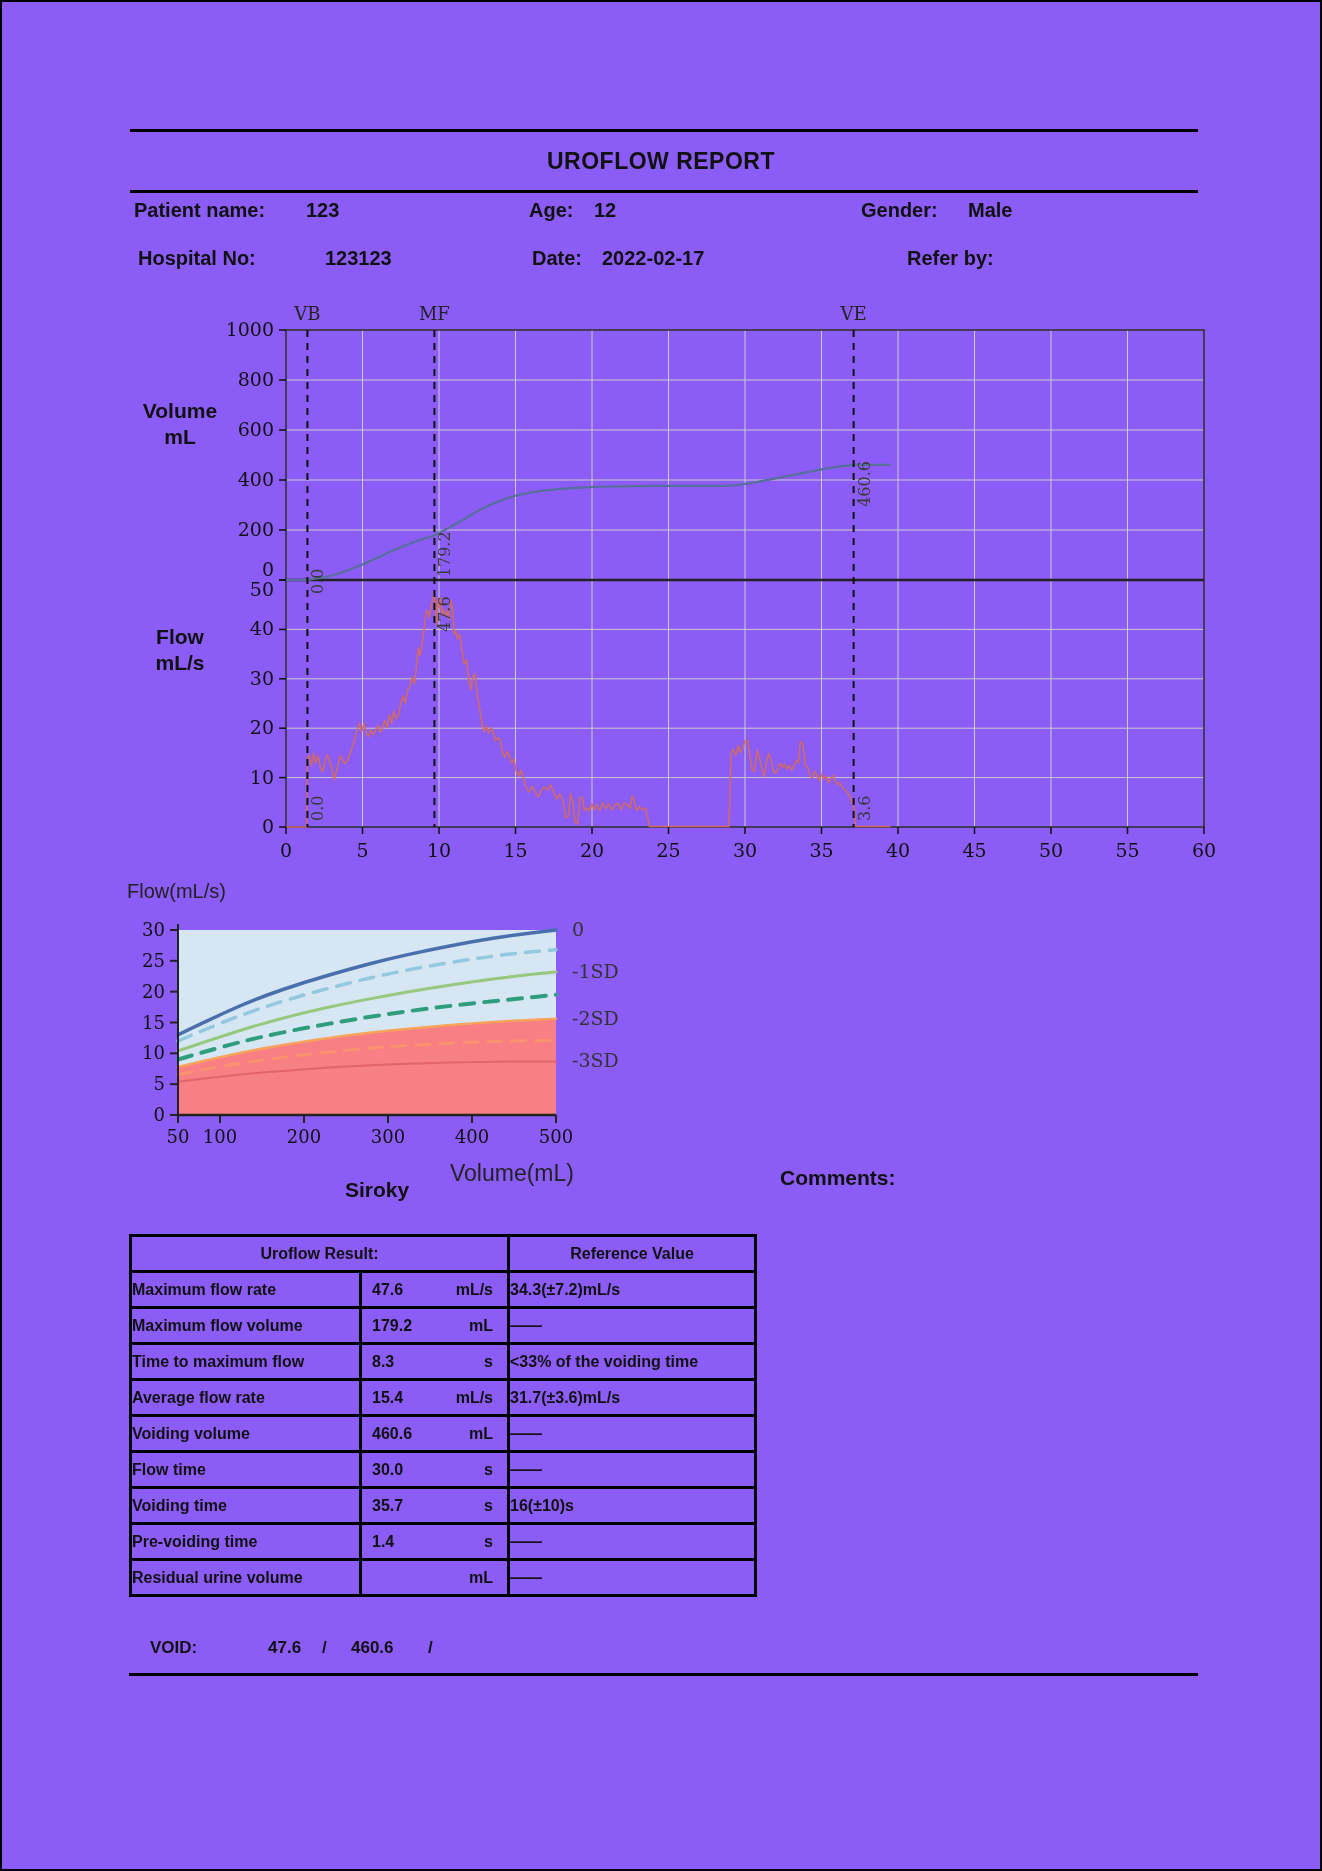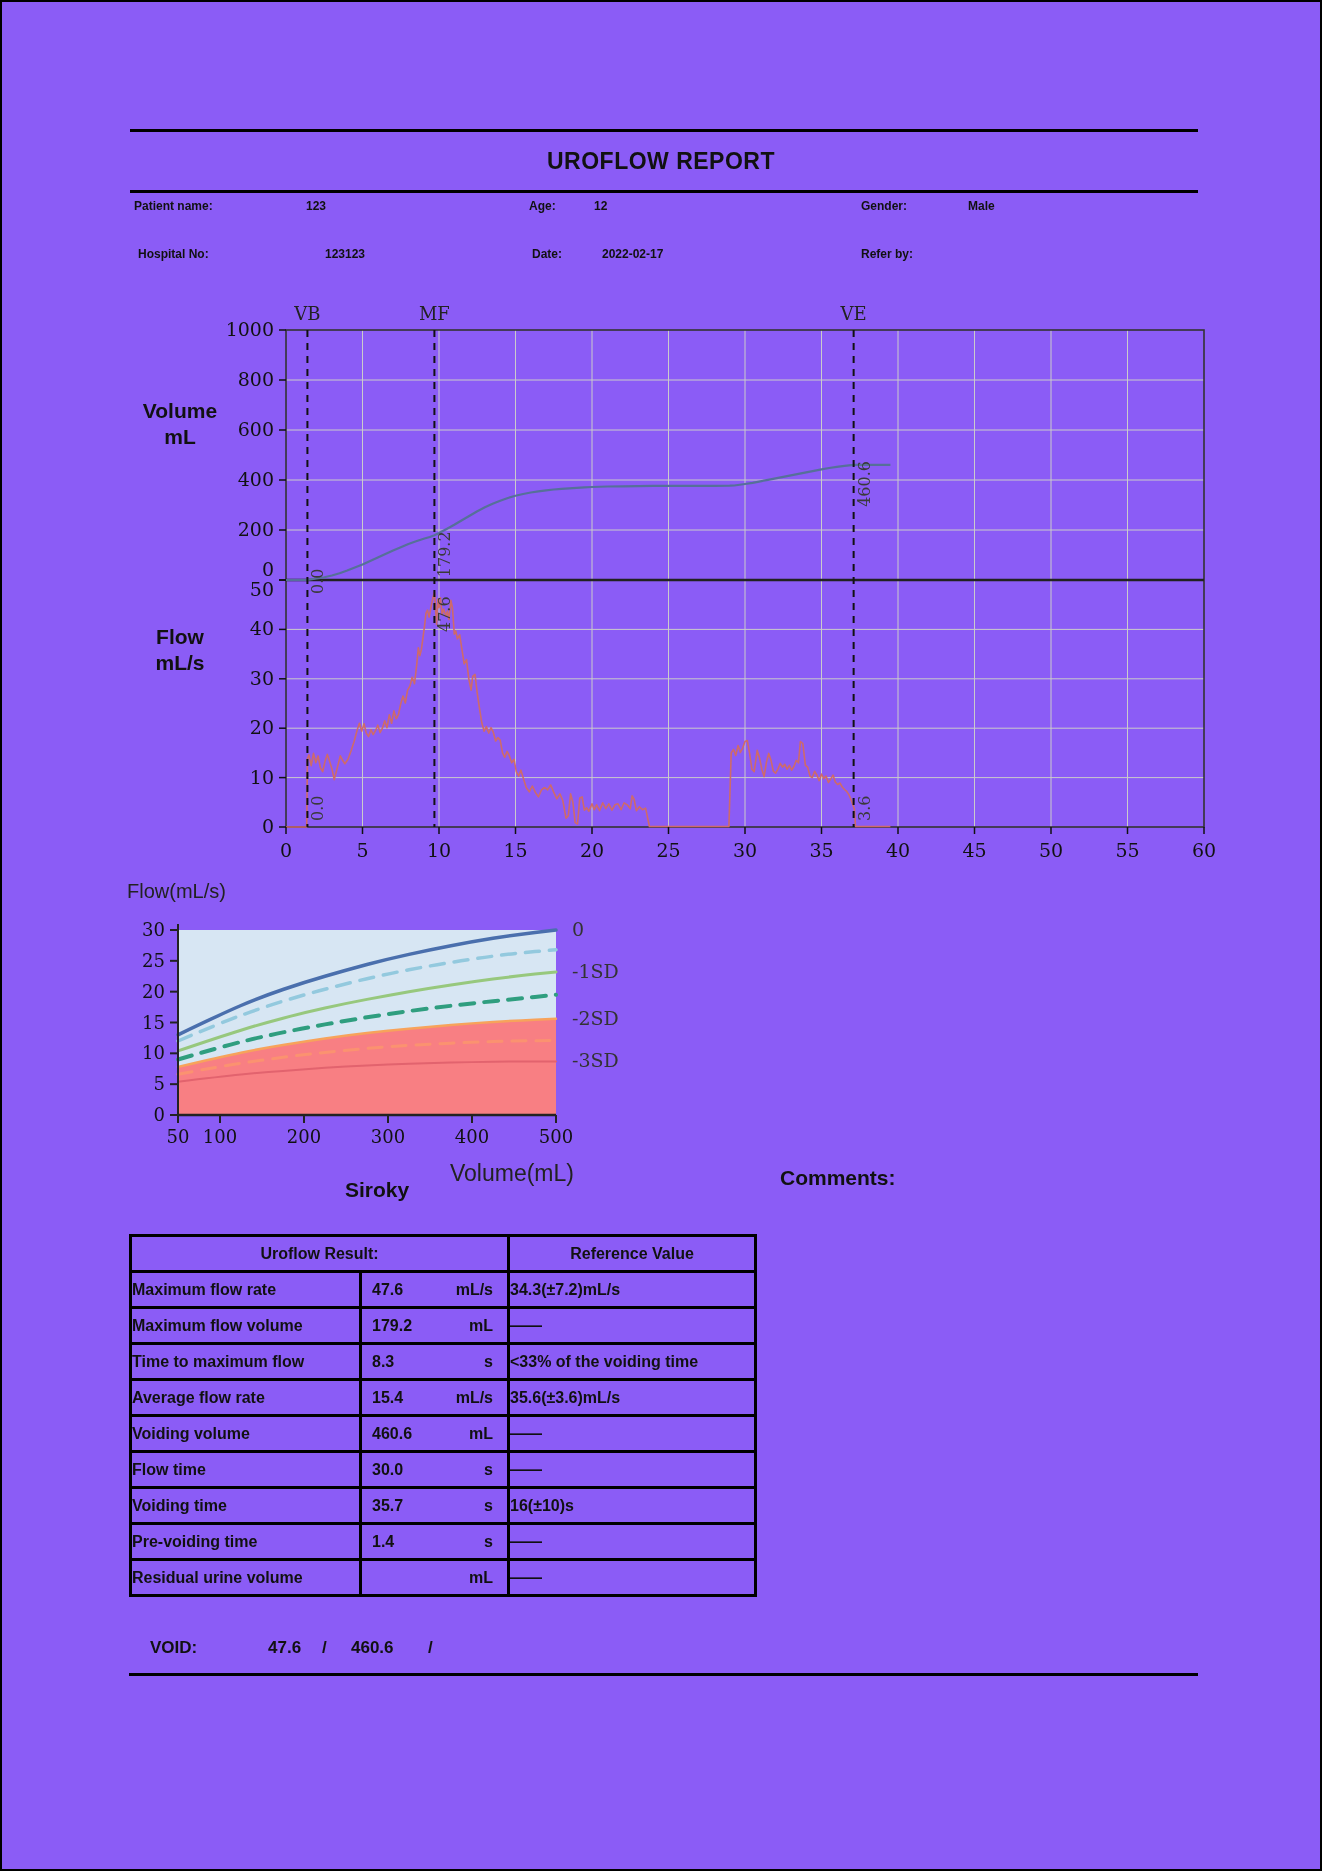--- a/index.html
+++ b/index.html
@@ -1,21 +1,21 @@
 <!DOCTYPE html>
 <html><head>
 <meta charset="utf-8">
 <style>
   html,body{margin:0;padding:0;background:#fff;}
   .page{position:relative;width:1322px;height:1871px;background:#8b5cf6;border:2px solid #000;
         box-sizing:border-box;font-family:"Liberation Sans",sans-serif;overflow:hidden;}
   .abs{position:absolute;}
   .rule{position:absolute;background:#000;height:3px;}
   .title{position:absolute;left:0;right:0;top:146px;text-align:center;font-size:23px;font-weight:bold;color:#111;letter-spacing:0.5px;}
-  .pinfo{position:absolute;font-size:12px;font-weight:bold;color:#111;white-space:nowrap;}
+  .pinfo{position:absolute;font-size:20px;font-weight:bold;color:#111;white-space:nowrap;}
   .axis-label{position:absolute;width:110px;text-align:center;font-size:21px;font-weight:bold;color:#111;line-height:1.25;white-space:pre-line;}
   .nomo-title{position:absolute;font-size:20px;color:#222;}
   .nomo-xlabel{position:absolute;font-size:23px;color:#222;}
   .nomo-footer{position:absolute;width:120px;text-align:center;font-size:21px;font-weight:bold;color:#111;}
   .comments{position:absolute;font-size:21px;font-weight:bold;color:#111;}
   .result-table{position:absolute;left:127px;top:1232px;width:581px;border-collapse:collapse;table-layout:fixed;
                 font-size:16px;font-weight:bold;color:#111;}
   .result-table td{border:3px solid #000;height:33px;padding:0;overflow:hidden;}
   .result-table td.hdr{text-align:center;}
   .lbl-cell{padding-left:8px;}
@@ -37,21 +37,21 @@
   <div class="pinfo" style="left:132px;top:197px;">Patient name:</div>
   <div class="pinfo" style="left:304px;top:197px;">123</div>
   <div class="pinfo" style="left:527px;top:197px;">Age:</div>
   <div class="pinfo" style="left:592px;top:197px;">12</div>
   <div class="pinfo" style="left:859px;top:197px;">Gender:</div>
   <div class="pinfo" style="left:966px;top:197px;">Male</div>
   <div class="pinfo" style="left:136px;top:245px;">Hospital No:</div>
   <div class="pinfo" style="left:323px;top:245px;">123123</div>
   <div class="pinfo" style="left:530px;top:245px;">Date:</div>
   <div class="pinfo" style="left:600px;top:245px;">2022-02-17</div>
-  <div class="pinfo" style="left:859px;top:245px;">Refer by:</div>
+  <div class="pinfo" style="left:905px;top:245px;">Refer by:</div>
   <div class="pinfo" style="left:975px;top:245px;"></div>
 
   <div class="axis-label" style="left:123px;top:396px;">Volume
 mL</div>
   <div class="axis-label" style="left:123px;top:622px;">Flow
 mL/s</div>
   <svg id="main-chart" class="abs" style="left:150px;top:300px;" width="1070" height="570">
       <line x1="210.5" y1="28" x2="210.5" y2="525" stroke="#cbcbcb" stroke-width="1"></line>
       <line x1="287" y1="28" x2="287" y2="525" stroke="#cbcbcb" stroke-width="1"></line>
       <line x1="363.5" y1="28" x2="363.5" y2="525" stroke="#cbcbcb" stroke-width="1"></line>
@@ -230,21 +230,21 @@
           <td class="ref-cell">&lt;33% of the voiding time</td>
         </tr>
         <tr>
           <td class="lbl-cell">Average flow rate</td>
           <td>
             <div class="vu-wrap">
               <span>15.4</span>
               <span>mL/s</span>
             </div>
           </td>
-          <td class="ref-cell">35.6(±3.6)mL/s</td>
+          <td class="ref-cell">31.7(±3.6)mL/s</td>
         </tr>
         <tr>
           <td class="lbl-cell">Voiding volume</td>
           <td>
             <div class="vu-wrap">
               <span>460.6</span>
               <span>mL</span>
             </div>
           </td>
           <td class="ref-cell">——</td>

